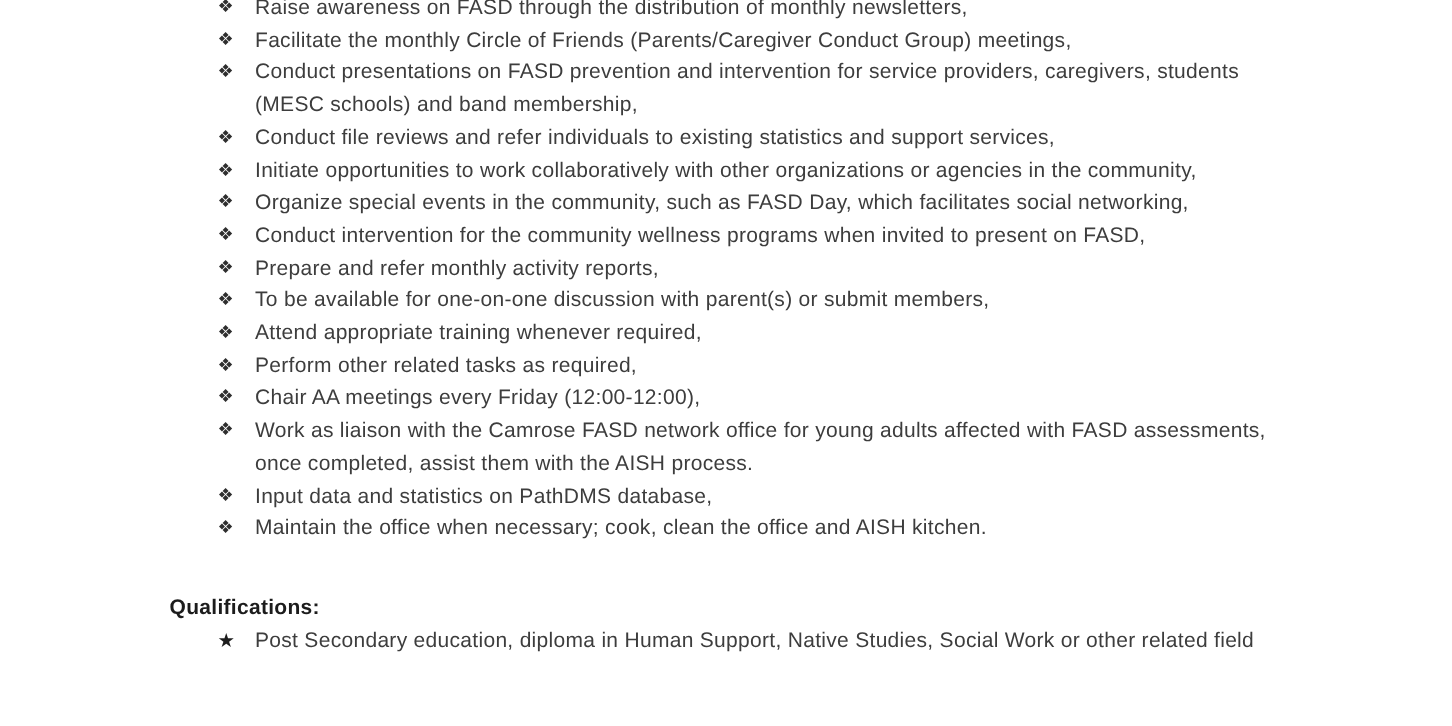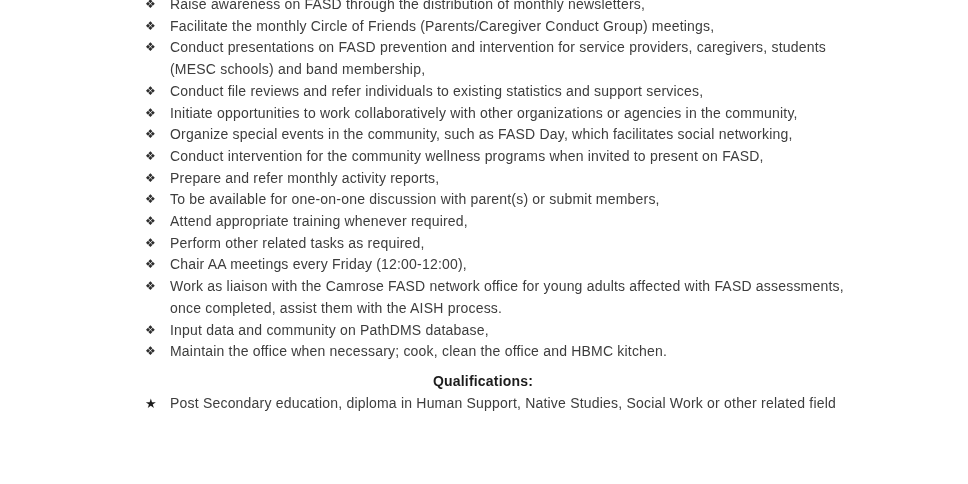--- a/index.html
+++ b/index.html
@@ -58,26 +58,25 @@
     font-size: 13px;
     color: #1c1c1c;
   }
 
   ul.bullet-list .txt {
     flex: 1;
     max-width: 676px;
   }
 
   .section-heading {
-    margin-top: 8px;
+    margin-top: 31px;
     font-weight: bold;
     color: #1c1c1c;
     line-height: 21.7px;
     letter-spacing: 0.2px;
-    text-align: center;
   }
 </style>
 </head>
 <body>
 
 <div class="page">
   <div class="content">
 
     <ul class="bullet-list duties">
         <li>
@@ -127,25 +126,25 @@
         <li>
           <span class="bullet">❖</span>
           <span class="txt">Chair AA meetings every Friday (12:00-12:00),</span>
         </li>
         <li>
           <span class="bullet">❖</span>
           <span class="txt">Work as liaison with the Camrose FASD network office for young adults affected with FASD assessments, once completed, assist them with the AISH process.</span>
         </li>
         <li>
           <span class="bullet">❖</span>
-          <span class="txt">Input data and community on PathDMS database,</span>
+          <span class="txt">Input data and statistics on PathDMS database,</span>
         </li>
         <li>
           <span class="bullet">❖</span>
-          <span class="txt">Maintain the office when necessary; cook, clean the office and HBMC kitchen.</span>
+          <span class="txt">Maintain the office when necessary; cook, clean the office and AISH kitchen.</span>
         </li>
       </ul>
 
     <div class="section-heading">Qualifications:</div>
 
     <ul class="bullet-list qual">
         <li>
           <span class="bullet">★</span>
           <span class="txt">Post Secondary education, diploma in Human Support, Native Studies, Social Work or other related field</span>
         </li>

